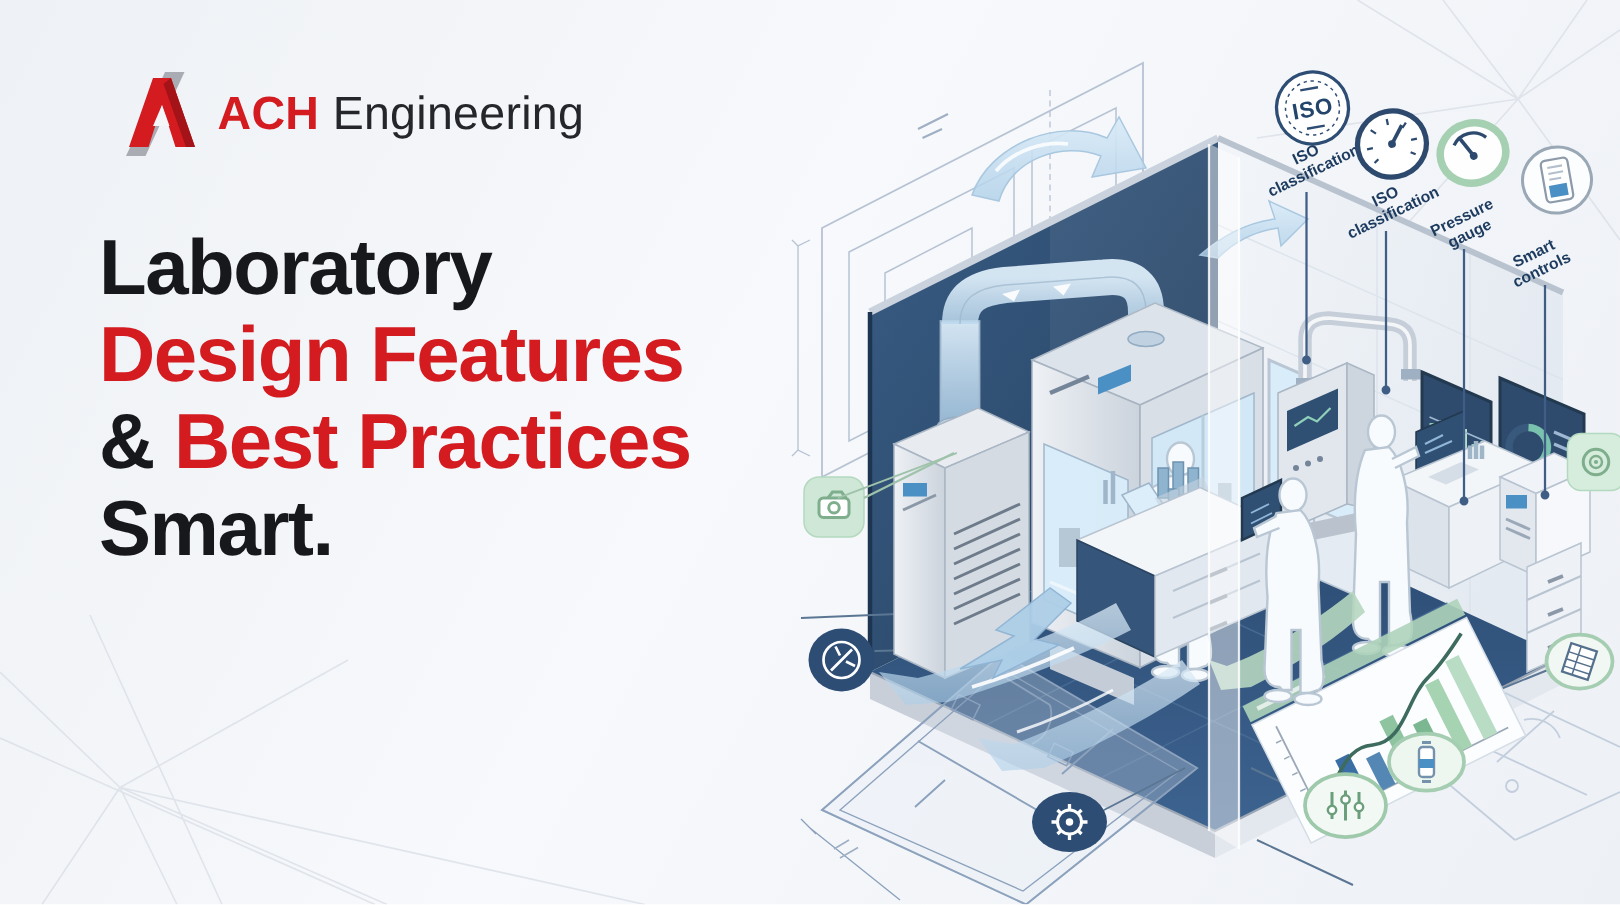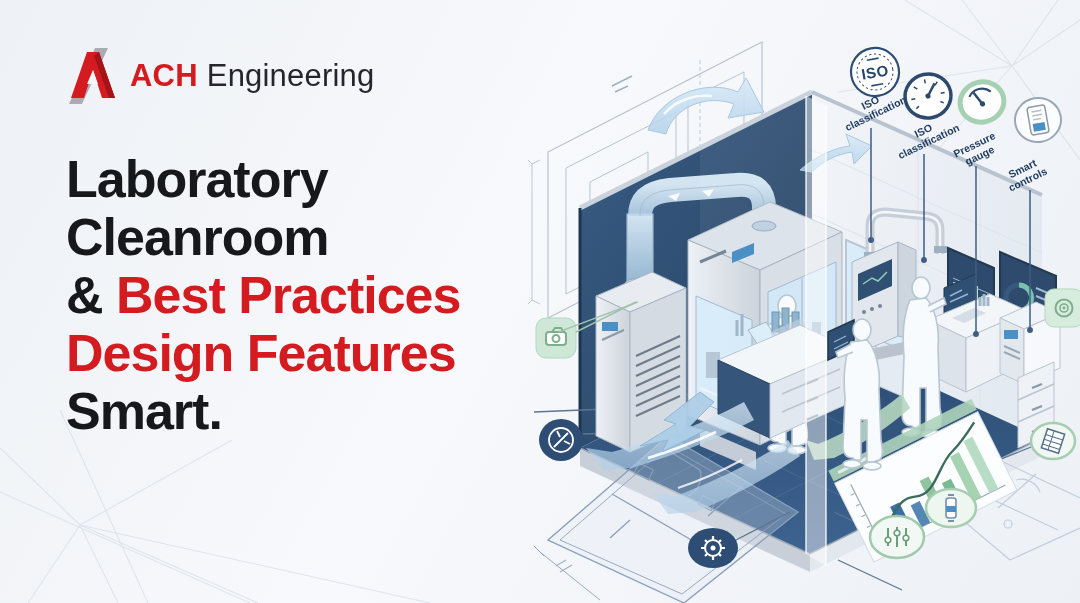--- a/index.html
+++ b/index.html
@@ -5,21 +5,21 @@
   * { margin:0; padding:0; box-sizing:border-box; }
   html,body { width:1080px; height:603px; overflow:hidden; }
   body { font-family:"Liberation Sans", sans-serif; }
   .canvas {
     position:relative; width:1080px; height:603px;
     background:linear-gradient(118deg,#eef1f5 0%,#f7f9fc 45%,#edf0f5 100%);
     overflow:hidden;
   }
   svg { display:block; }
   .bg-lines, .illo { position:absolute; inset:0; }
-  .logo { position:absolute; left:65px; top:46px; display:flex; align-items:center; }
+  .logo { position:absolute; left:80px; top:46px; display:flex; align-items:center; }
   .logo-text { margin-left:13px; font-size:31px; letter-spacing:0.2px; white-space:nowrap; }
   .logo-text .brand { font-weight:800; color:#d31b20; }
   .logo-text .suffix { font-weight:400; color:#24262b; margin-left:9px; }
   .headline { position:absolute; left:66px; top:150px; width:470px; }
   .headline .line {
     font-size:52px; font-weight:800; line-height:58px; letter-spacing:-1px;
     white-space:nowrap;
   }
   .tone-dark { color:#17181c; }
   .tone-red  { color:#d31b20; }
@@ -45,23 +45,22 @@
       <path d="M28,24 L33,38 L22,38 Z" fill="#f4f6f8"></path>
       <path d="M34,6 L50,52 L44,52 L29,10 Z" fill="#a41317"></path>
     </svg>
     <div class="logo-text">
       <span class="brand">ACH</span><span class="suffix">Engineering</span>
     </div>
   </div>
 
   <h1 class="headline">
     <div class="line"><span class="tone-dark">Laboratory</span></div>
-    <div class="line"><span class="tone-dark">Cleanroom</span></div>
+    <div class="line"><span class="tone-red">Design Features</span></div>
     <div class="line"><span class="tone-dark">&amp; </span><span class="tone-red">Best Practices</span></div>
-    <div class="line"><span class="tone-red">Design Features</span></div>
     <div class="line"><span class="tone-dark">Smart.</span></div>
   </h1>
 
   <svg class="illo" width="1080" height="603" viewBox="0 0 1080 603">
     <defs>
       <linearGradient id="wallNavy" x1="0" y1="0" x2="1" y2="1">
         <stop offset="0" stop-color="#3a5d85"></stop>
           <stop offset="1" stop-color="#24405f"></stop>
       </linearGradient>
       <linearGradient id="floorNavy" x1="0" y1="0" x2="0" y2="1">

